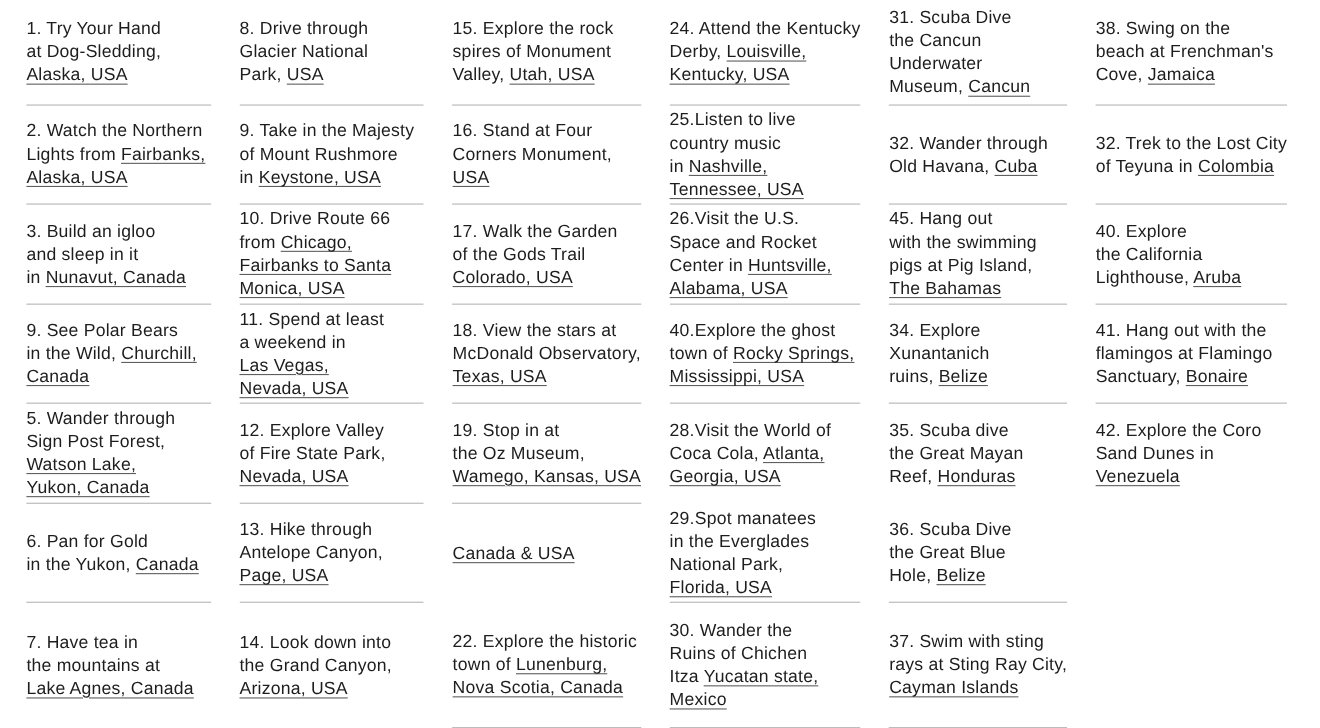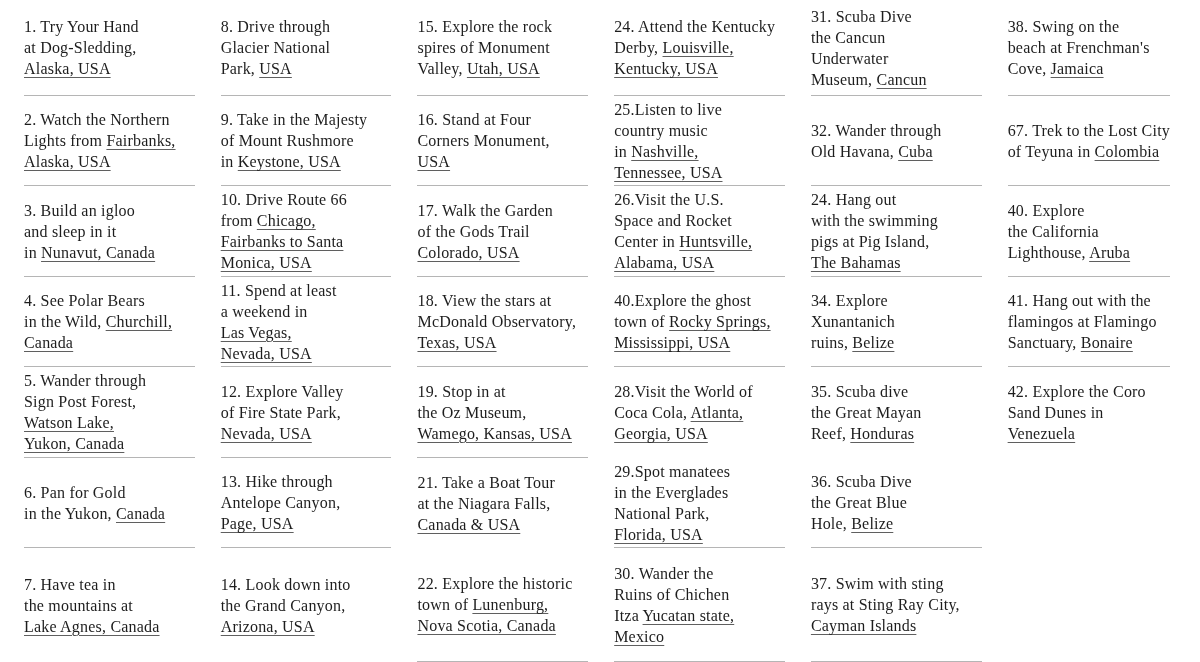--- a/index.html
+++ b/index.html
@@ -7,26 +7,25 @@
     padding: 0;
     background: #ffffff;
     font-family: "Liberation Sans", "DejaVu Sans", sans-serif;
   }
   .board {
     box-sizing: border-box;
     width: 1200px;
     height: 662px;
     padding: 0 4px 0 24px;
     display: grid;
-    grid-template-columns: repeat(5, 1fr);
+    grid-template-columns: repeat(4, 1fr);
     grid-template-rows: 96px 90px 91px 90px 91px 90px auto;
     grid-auto-flow: column;
     background: #ffffff;
     overflow: hidden;
-    font-family: Liberation Serif, serif;
   }
   .cell {
     display: flex;
     align-items: center;
     margin-right: 26px;
     border-bottom: 1px solid #b5b5b5;
     overflow: visible;
   }
   .cell.last-row {
     border-bottom: none;
@@ -60,21 +59,21 @@
       <p class="entry"><span>2. Watch the Northern
 Lights from </span><span class="loc">Fairbanks,
 Alaska, USA</span></p>
     </div>
     <div class="cell">
       <p class="entry"><span>3. Build an igloo
 and sleep in it
 in </span><span class="loc">Nunavut, Canada</span></p>
     </div>
     <div class="cell">
-      <p class="entry"><span>4. See Polar Bears
+      <p class="entry"><span>9. See Polar Bears
 in the Wild, </span><span class="loc">Churchill,
 Canada</span></p>
     </div>
     <div class="cell">
       <p class="entry"><span>5. Wander through
 Sign Post Forest,
 </span><span class="loc">Watson Lake,
 Yukon, Canada</span></p>
     </div>
     <div class="cell">
@@ -142,23 +141,21 @@
       <p class="entry"><span>18. View the stars at
 McDonald Observatory,
 </span><span class="loc">Texas, USA</span></p>
     </div>
     <div class="cell">
       <p class="entry"><span>19. Stop in at
 the Oz Museum,
 </span><span class="loc">Wamego, Kansas, USA</span></p>
     </div>
     <div class="cell last-row">
-      <p class="entry"><span>21. Take a Boat Tour
-at the Niagara Falls,
-</span><span class="loc">Canada &amp; USA</span></p>
+      <p class="entry"><span class="loc">Canada &amp; USA</span></p>
     </div>
     <div class="cell">
       <p class="entry"><span>22. Explore the historic
 town of </span><span class="loc">Lunenburg,
 Nova Scotia, Canada</span></p>
     </div>
     <div class="cell">
       <p class="entry"><span>24. Attend the Kentucky
 Derby, </span><span class="loc">Louisville,
 Kentucky, USA</span></p>
@@ -201,21 +198,21 @@
       <p class="entry"><span>31. Scuba Dive
 the Cancun
 Underwater
 Museum, </span><span class="loc">Cancun</span></p>
     </div>
     <div class="cell">
       <p class="entry"><span>32. Wander through
 Old Havana, </span><span class="loc">Cuba</span></p>
     </div>
     <div class="cell">
-      <p class="entry"><span>24. Hang out
+      <p class="entry"><span>45. Hang out
 with the swimming
 pigs at Pig Island,
 </span><span class="loc">The Bahamas</span></p>
     </div>
     <div class="cell">
       <p class="entry"><span>34. Explore
 Xunantanich
 ruins, </span><span class="loc">Belize</span></p>
     </div>
     <div class="cell last-row">
@@ -232,21 +229,21 @@
       <p class="entry"><span>37. Swim with sting
 rays at Sting Ray City,
 </span><span class="loc">Cayman Islands</span></p>
     </div>
     <div class="cell">
       <p class="entry"><span>38. Swing on the
 beach at Frenchman's
 Cove, </span><span class="loc">Jamaica</span></p>
     </div>
     <div class="cell">
-      <p class="entry"><span>67. Trek to the Lost City
+      <p class="entry"><span>32. Trek to the Lost City
 of Teyuna in </span><span class="loc">Colombia</span></p>
     </div>
     <div class="cell">
       <p class="entry"><span>40. Explore
 the California
 Lighthouse, </span><span class="loc">Aruba</span></p>
     </div>
     <div class="cell">
       <p class="entry"><span>41. Hang out with the
 flamingos at Flamingo

